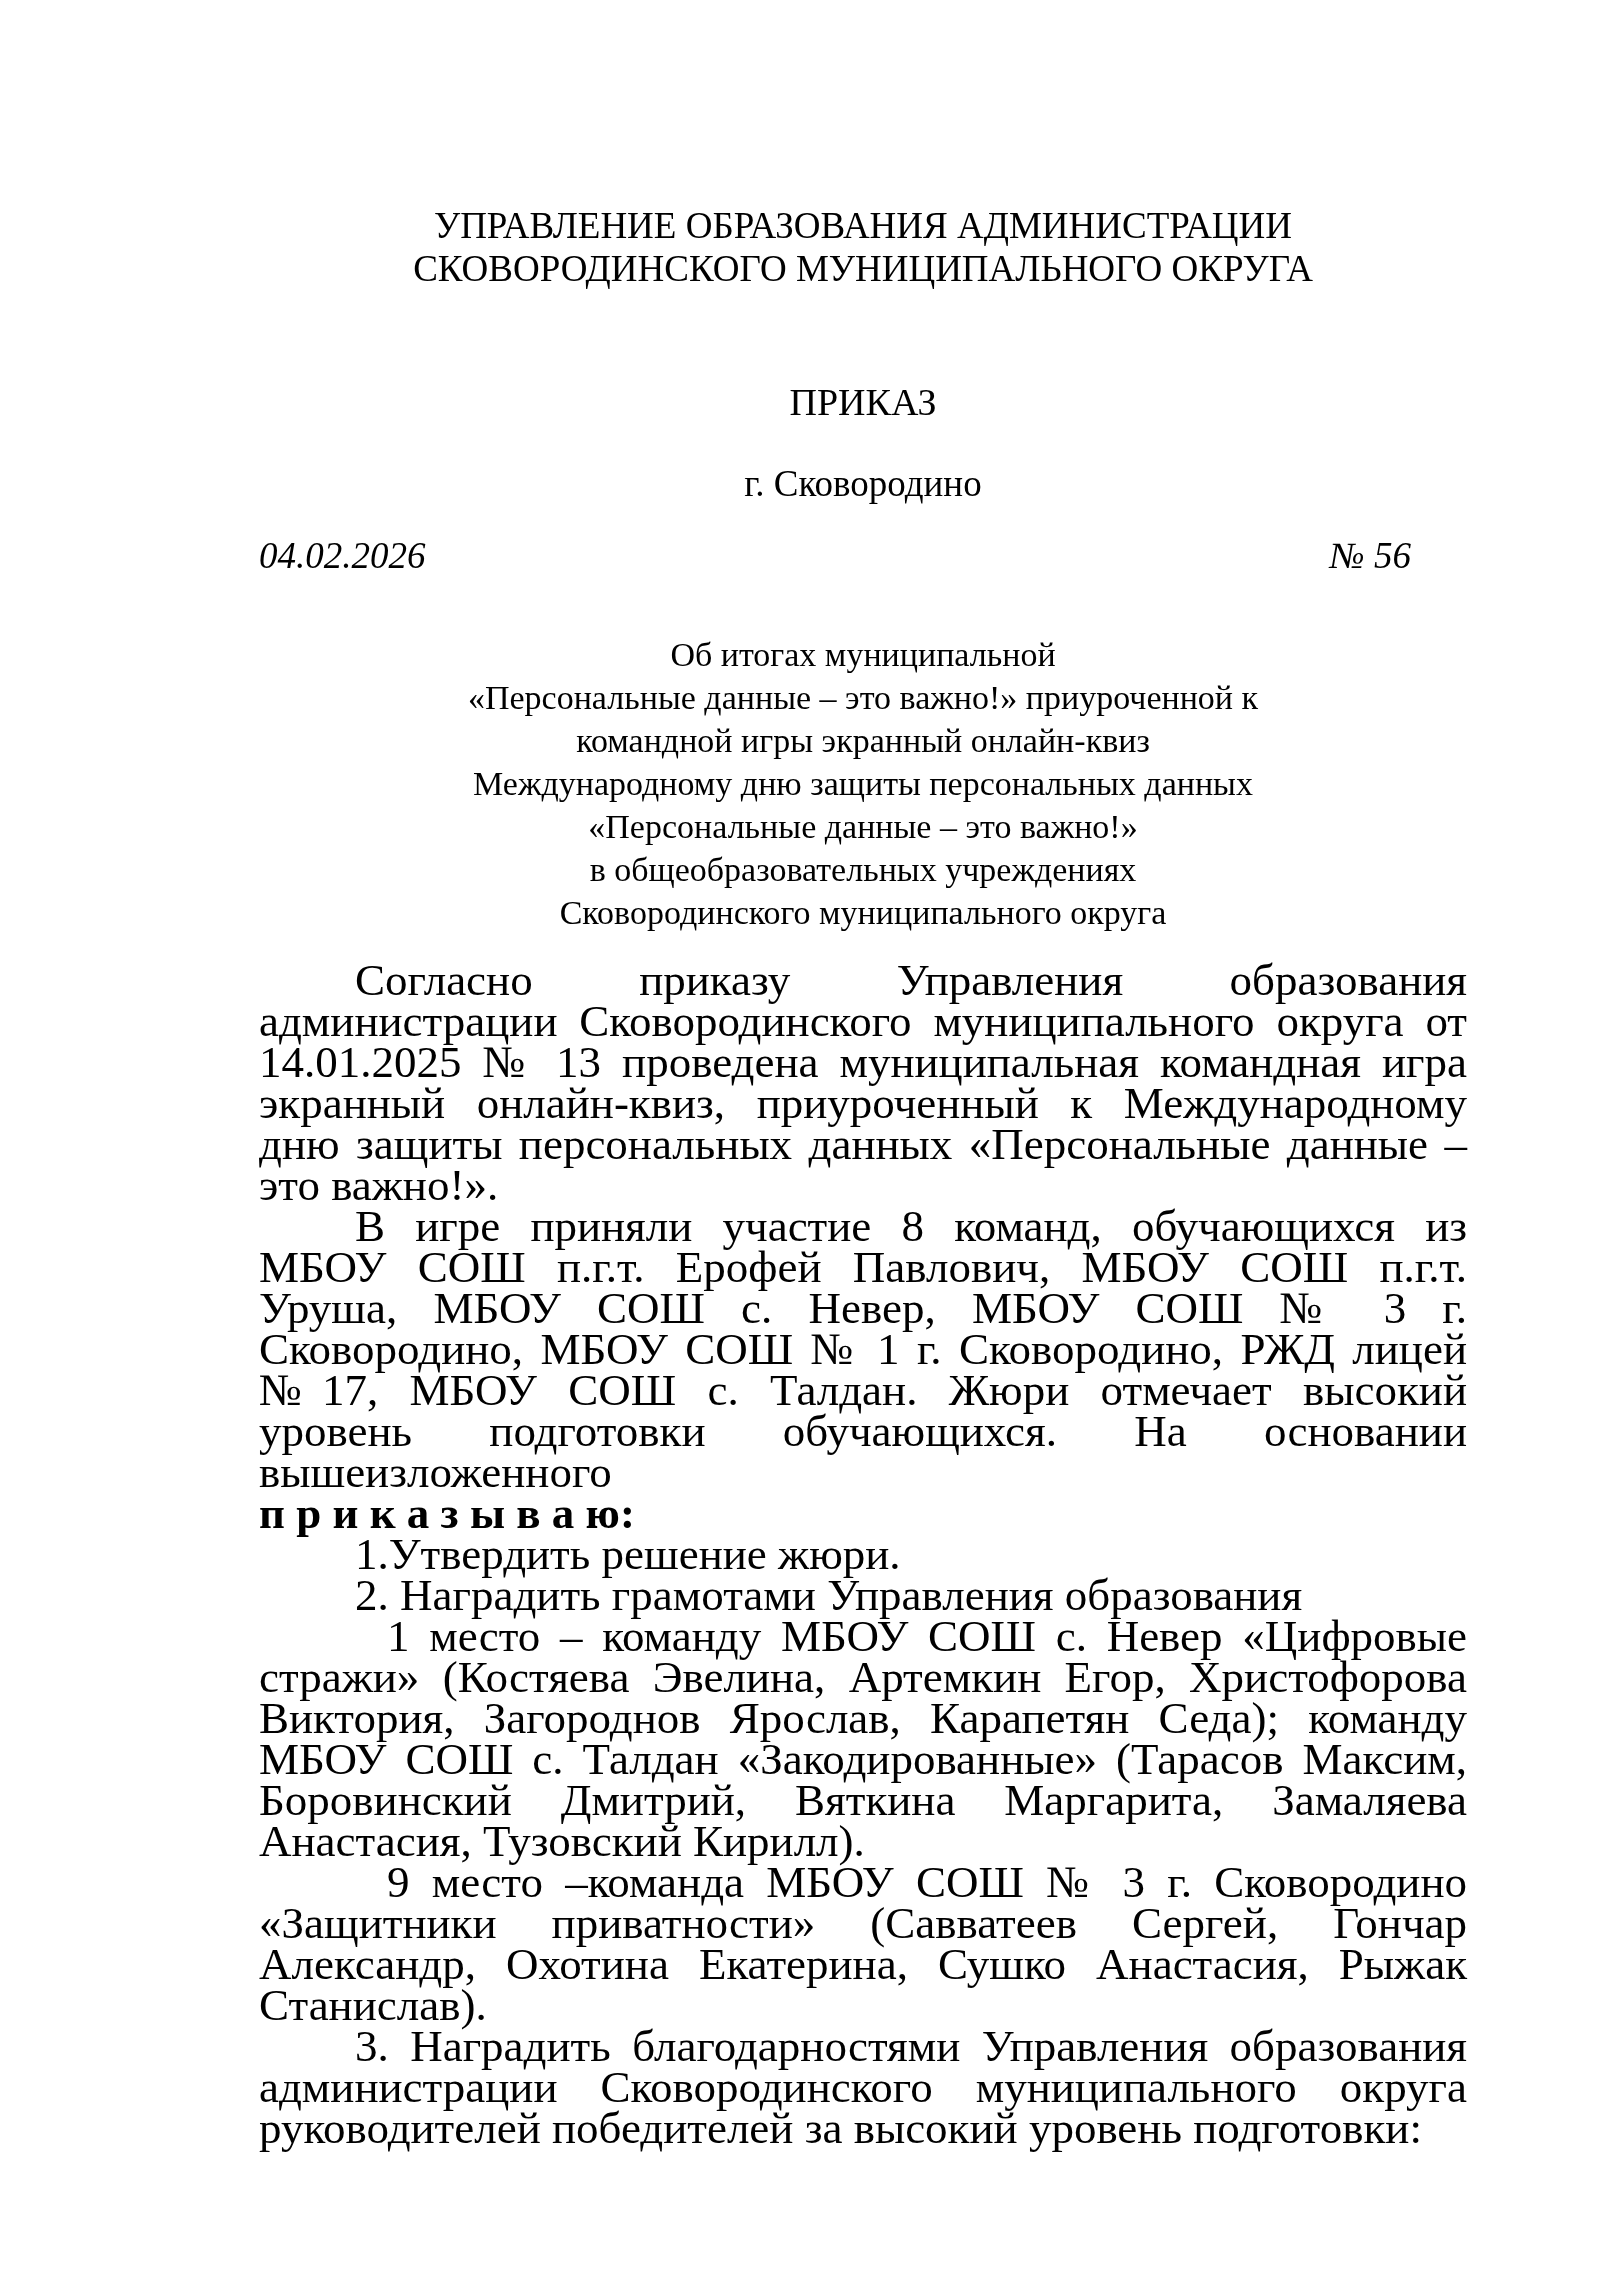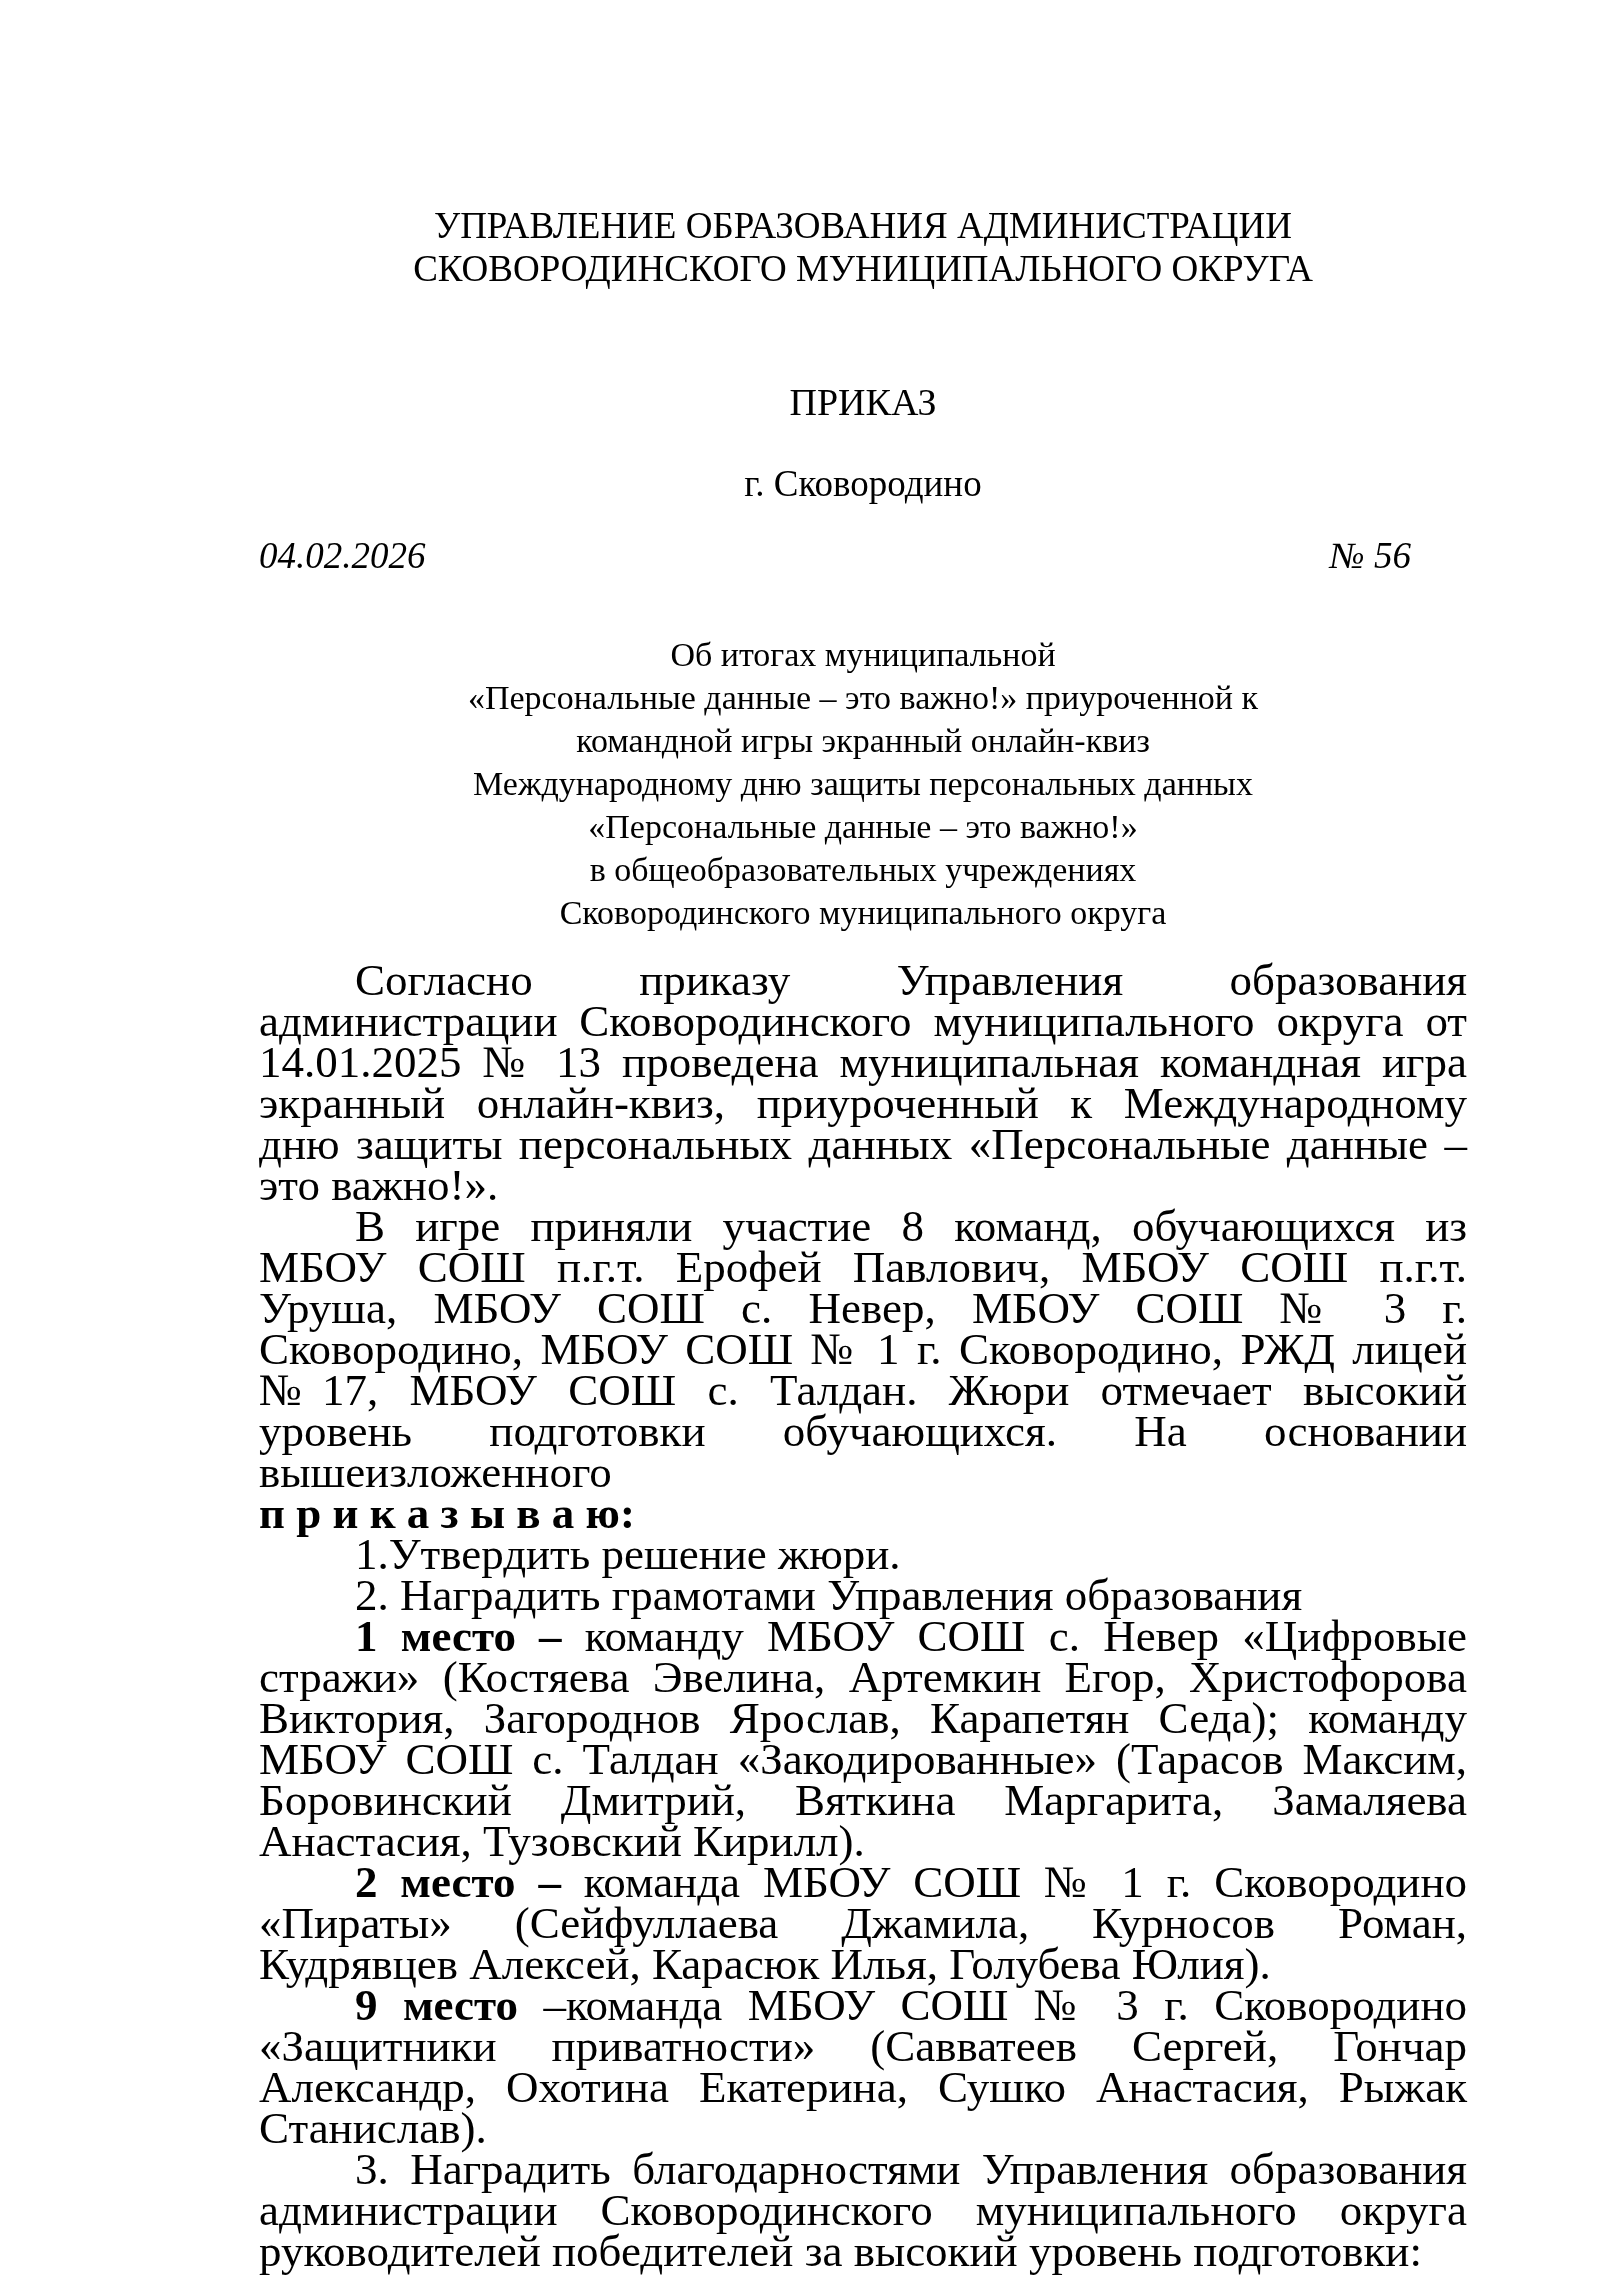--- a/index.html
+++ b/index.html
@@ -64,21 +64,21 @@
   .body-text p {
     margin: 0;
     padding: 0;
   }
   .just {
     text-align: justify;
     text-justify: inter-word;
   }
   .ind { text-indent: 96px; }
   .decree { font-weight: bold; }
-  b { font-weight: bold; }
+  b { font-weight: normal; margin-left: 32px; }
 </style>
 </head>
 <body>
 
 <div class="page">
 
   <div class="block centered letterhead">
     <div>УПРАВЛЕНИЕ ОБРАЗОВАНИЯ АДМИНИСТРАЦИИ</div>
     <div>СКОВОРОДИНСКОГО МУНИЦИПАЛЬНОГО ОКРУГА</div>
   </div>
@@ -102,19 +102,18 @@
     <div>Сковородинского муниципального округа</div>
   </div>
 
   <div class="block body-text">
     <p class="ind just">Согласно приказу Управления образования администрации Сковородинского муниципального округа от 14.01.2025 № 13 проведена муниципальная командная игра экранный онлайн-квиз, приуроченный к Международному дню защиты персональных данных «Персональные данные – это важно!».</p>
     <p class="ind just">В игре приняли участие 8 команд, обучающихся из МБОУ СОШ п.г.т. Ерофей Павлович, МБОУ СОШ п.г.т. Уруша, МБОУ СОШ с. Невер, МБОУ СОШ № 3 г. Сковородино, МБОУ СОШ № 1 г. Сковородино, РЖД лицей №17, МБОУ СОШ с. Талдан. Жюри отмечает высокий уровень подготовки обучающихся. На основании вышеизложенного</p>
     <p class="decree">п р и к а з ы в а ю:</p>
     <p class="ind">1.Утвердить решение жюри.</p>
     <p class="ind">2. Наградить грамотами Управления образования</p>
     <p class="ind just"><b>1 место – </b><span>команду МБОУ СОШ с. Невер «Цифровые стражи» (Костяева Эвелина, Артемкин Егор, Христофорова Виктория, Загороднов Ярослав, Карапетян Седа); команду МБОУ СОШ с. Талдан «Закодированные» (Тарасов Максим, Боровинский Дмитрий, Вяткина Маргарита, Замаляева Анастасия, Тузовский Кирилл).</span></p>
-    <p class="ind just"><b>2 место – </b><span>команда МБОУ СОШ № 1 г. Сковородино «Пираты» (Сейфуллаева Джамила, Курносов Роман, Кудрявцев Алексей, Карасюк Илья, Голубева Юлия).</span></p>
     <p class="ind just"><b>9 место </b><span>–команда МБОУ СОШ № 3 г. Сковородино «Защитники приватности» (Савватеев Сергей, Гончар Александр, Охотина Екатерина, Сушко Анастасия, Рыжак Станислав).</span></p>
     <p class="ind just">3. Наградить благодарностями Управления образования администрации Сковородинского муниципального округа руководителей победителей за высокий уровень подготовки:</p>
   </div>
 
 </div>
 
 
 </body></html>

